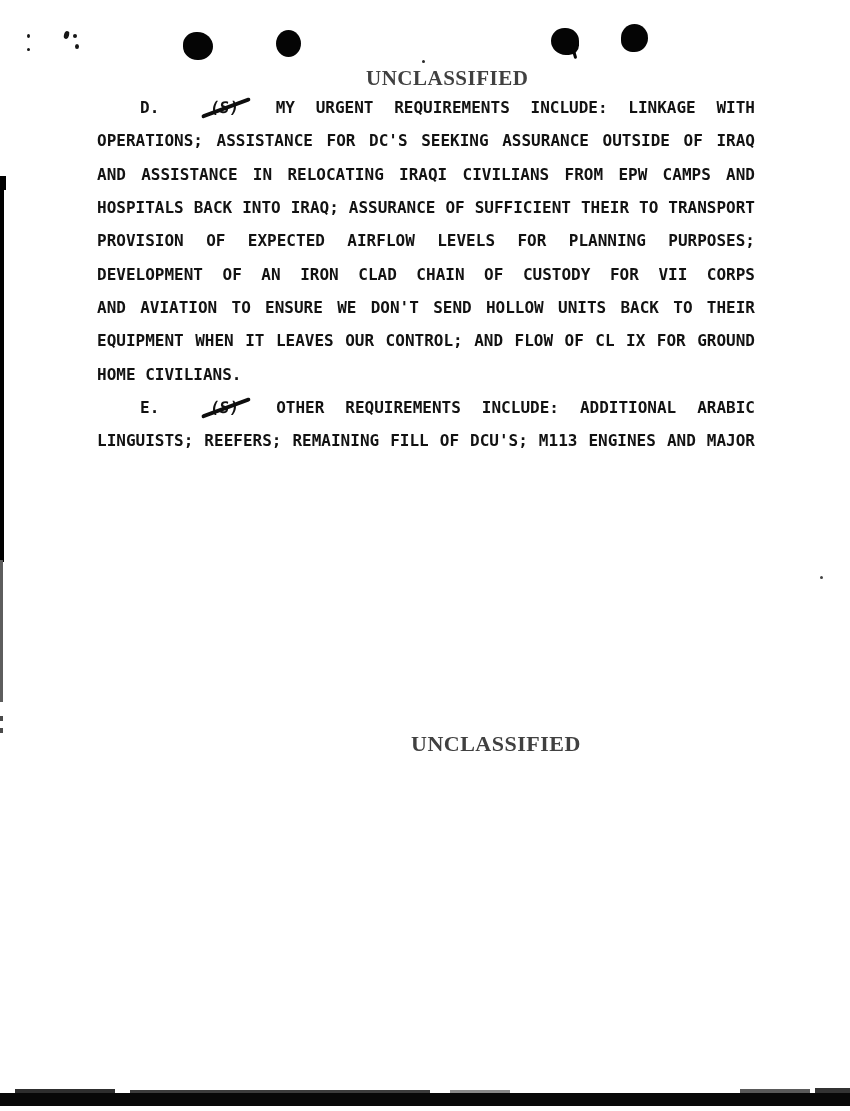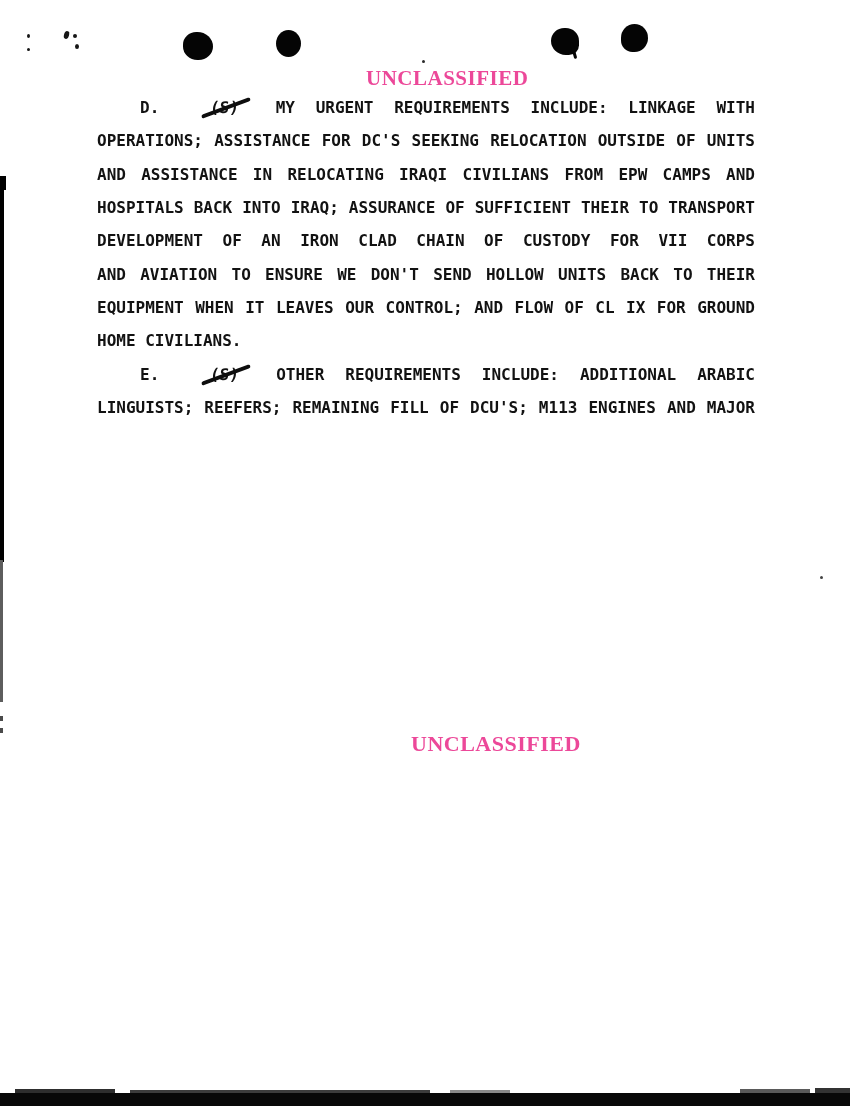--- a/index.html
+++ b/index.html
@@ -8,21 +8,21 @@
     width: 850px;
     height: 1111px;
     background: #ffffff;
     overflow: hidden;
     font-family: "DejaVu Sans Mono", "Liberation Mono", monospace;
   }
 
   
   .class-banner {
     position: absolute;
-    color: #ec4899;
+    color: #404040;
     font-family: "Liberation Serif", "DejaVu Serif", serif;
     font-weight: 700;
     letter-spacing: 0.5px;
     white-space: nowrap;
   }
   .class-top    { left: 366px; top: 66px;  font-size: 21px; }
   .class-bottom { left: 411px; top: 731px; font-size: 22px; }
 
   
   .doc-body {
@@ -123,23 +123,24 @@
 
   <div class="class-banner class-top">UNCLASSIFIED</div>
 
   <div class="doc-body">
 
     <div class="tline para-first">
       <span class="plabel">D.</span>
       <span class="marking">(S)</span>
       <span>MY URGENT REQUIREMENTS INCLUDE:  LINKAGE WITH</span>
     </div>
-    <div class="tline">OPERATIONS; ASSISTANCE FOR DC'S SEEKING RELOCATION OUTSIDE OF UNITS</div>
+    <div class="tline">OPERATIONS; ASSISTANCE FOR DC'S SEEKING ASSURANCE OUTSIDE OF IRAQ</div>
     <div class="tline">AND ASSISTANCE IN RELOCATING IRAQI CIVILIANS FROM EPW CAMPS AND</div>
     <div class="tline">HOSPITALS BACK INTO IRAQ; ASSURANCE OF SUFFICIENT THEIR TO TRANSPORT</div>
+    <div class="tline">PROVISION OF EXPECTED AIRFLOW LEVELS FOR PLANNING PURPOSES;</div>
     <div class="tline">DEVELOPMENT OF AN IRON CLAD CHAIN OF CUSTODY FOR VII CORPS</div>
     <div class="tline">AND AVIATION TO ENSURE WE DON'T SEND HOLLOW UNITS BACK TO THEIR</div>
     <div class="tline">EQUIPMENT WHEN IT LEAVES OUR CONTROL; AND FLOW OF CL IX FOR GROUND</div>
     <div class="tline para-last">HOME CIVILIANS.</div>
 
     <div class="tline para-first">
       <span class="plabel">E.</span>
       <span class="marking">(S)</span>
       <span>OTHER REQUIREMENTS INCLUDE:  ADDITIONAL ARABIC</span>
     </div>

